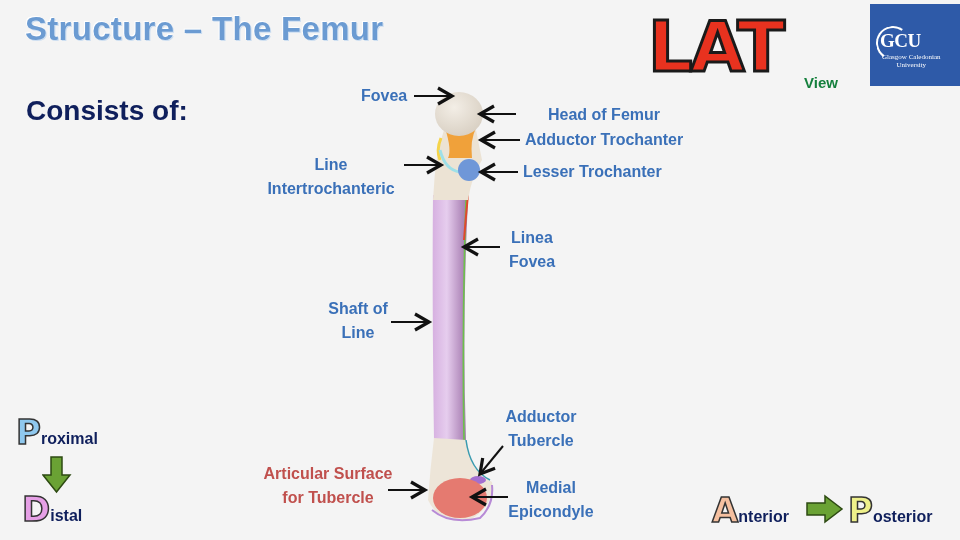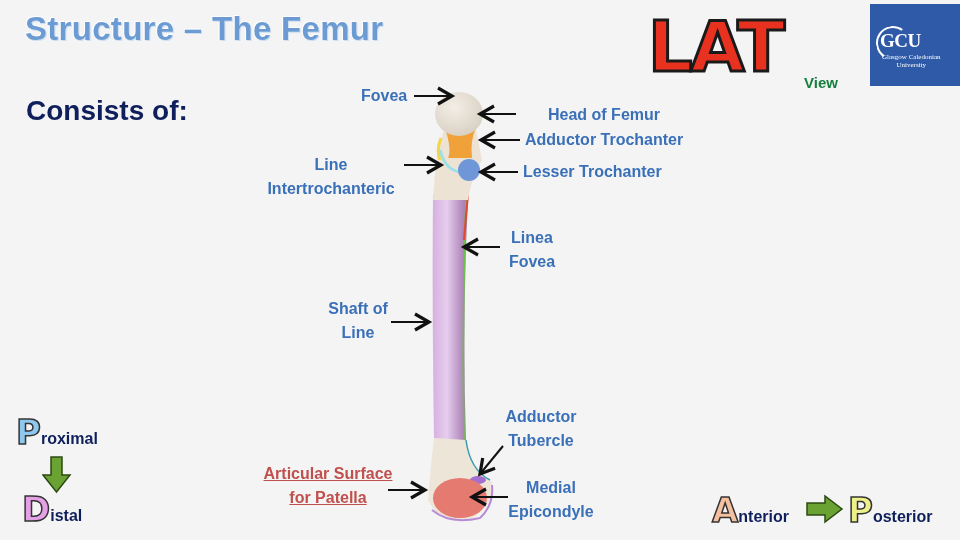--- a/index.html
+++ b/index.html
@@ -3,21 +3,21 @@
 <meta charset="utf-8">
 <style>
   html, body { margin: 0; padding: 0; }
   body { width: 960px; height: 540px; background: #f4f4f4; position: relative; overflow: hidden;
          font-family: "Liberation Sans", "DejaVu Sans", sans-serif; }
   .abs { position: absolute; }
   .title { left: 25px; top: 10px; font-size: 33px; font-weight: bold; color: #6b9bd2;
            text-shadow: 0 0 1px #fff, 1px 1px 0 #c9dcf0, -1px -1px 0 #ffffff; letter-spacing: 0.3px; white-space: nowrap; }
   .consists { left: 26px; top: 95px; font-size: 28px; font-weight: bold; color: #0f1f5c; white-space: nowrap; }
   .lbl { font-size: 16px; font-weight: bold; color: #3a70b8; line-height: 24px; white-space: nowrap; }
-  .lbl.red { color: #c0504d; text-decoration: underline; }
+  .lbl.red { color: #c0504d; }
   .lbl.center { text-align: center; }
   .lat { left: 648px; top: 12px; font-size: 70px; font-weight: 900; color: #e8321f; letter-spacing: -2px;
          -webkit-text-stroke: 3px #1a1a1a; line-height: 70px; font-family: "DejaVu Sans", sans-serif; }
   .view { left: 804px; top: 74px; font-size: 15px; font-weight: bold; color: #15803d; }
   .gcu { left: 870px; top: 4px; width: 100px; height: 82px; background: #2e5aa8; color: #fff;
          font-family: "Liberation Serif", serif; }
   .gcu .big { position: absolute; left: 10px; top: 26px; font-size: 19px; font-weight: bold; letter-spacing: -0.5px; }
   .gcu .small { position: absolute; left: 12px; top: 49px; font-size: 7px; line-height: 8px; text-align: center; }
   .gcu .arc { position: absolute; left: 6px; top: 22px; width: 30px; height: 30px; border-radius: 50%;
               border: 2px solid transparent; border-left-color: #fff; border-top-color: #fff; transform: rotate(-10deg); }
@@ -111,21 +111,21 @@
 <div class="abs lbl center" style="left:320px;top:297px;width:76px">
   <div>Shaft of</div>
   <div>Line</div>
 </div>
 <div class="abs lbl center" style="left:497px;top:405px;width:88px">
   <div>Adductor</div>
   <div>Tubercle</div>
 </div>
 <div class="abs lbl red center" style="left:254px;top:462px;width:148px">
   <div>Articular Surface</div>
-  <div>for Patella</div>
+  <div>for Tubercle</div>
 </div>
 <div class="abs lbl center" style="left:503px;top:476px;width:96px">
   <div>Medial</div>
   <div>Epicondyle</div>
 </div>
 
 <div class="abs" style="left:16px;top:415px">
   <span class="big-letter" style="color:#8fc8ee">P</span><span class="dir-word">roximal</span>
 </div>
 <svg class="abs" style="left:42px;top:455px" width="30" height="40">

